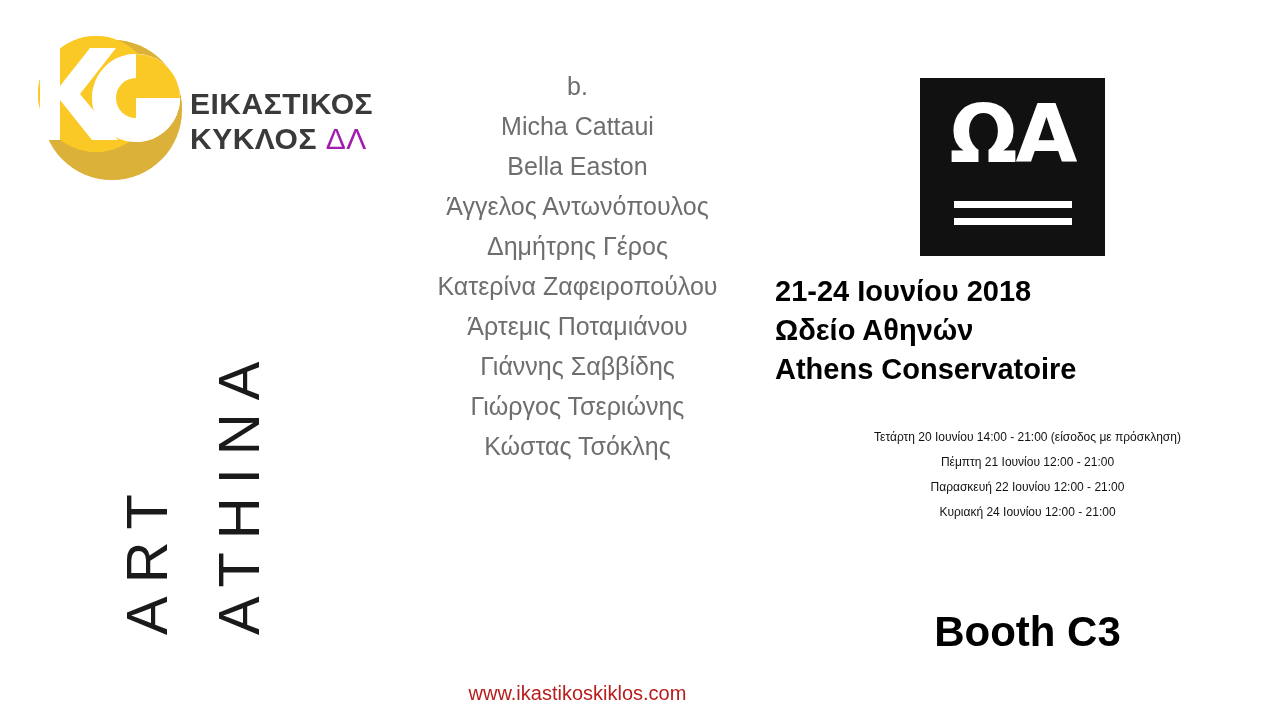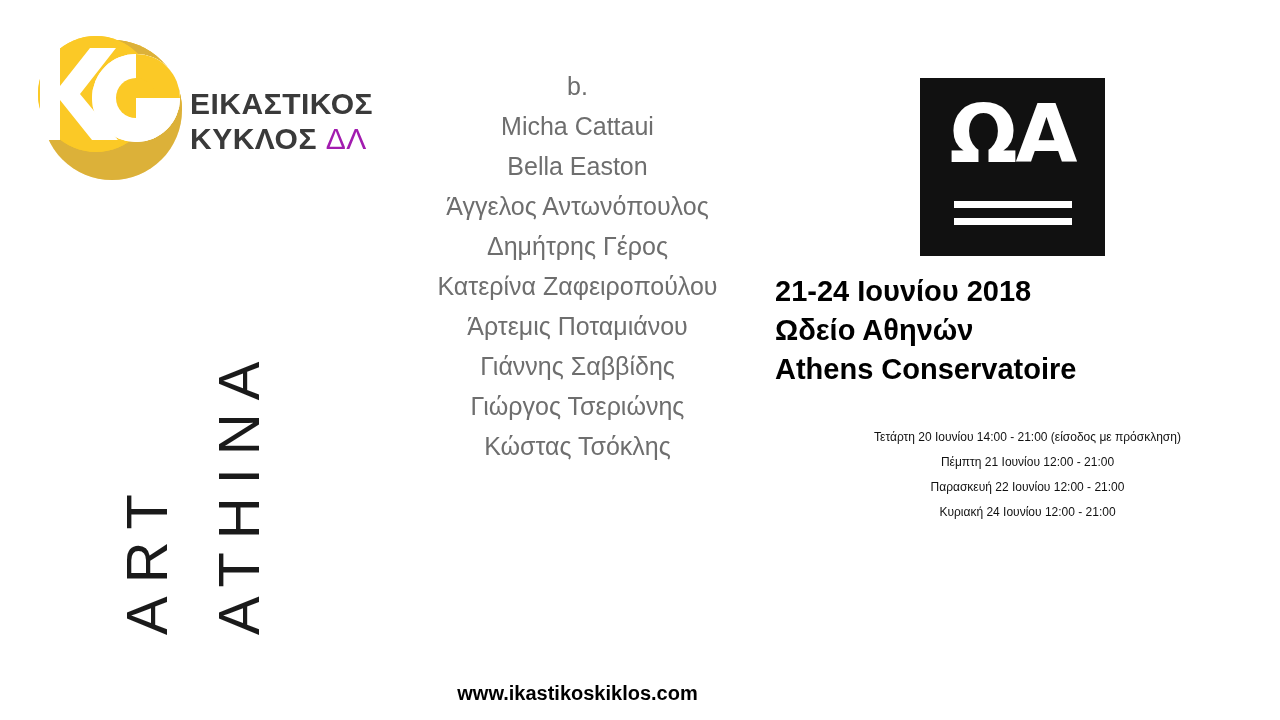--- a/index.html
+++ b/index.html
@@ -190,23 +190,23 @@
   }
 
   
   #website-footer {
     position: absolute;
     left: 380px;
     top: 682px;
     width: 395px;
     text-align: center;
     font-family: "Liberation Sans", sans-serif;
-    font-weight: 700;
+    font-weight: 400;
     font-size: 20px;
-    color: #000000;
+    color: #b91c1c;
   }
 </style>
 </head>
 <body>
 
 <div id="left-column">
 
   <div id="logo-block">
     <div id="logo-mark">
       <svg width="160" height="160" viewBox="0 0 160 160" aria-hidden="true">
@@ -267,16 +267,17 @@
     <div class="venue-line">Athens Conservatoire</div>
   </div>
 
   <div id="hours-block">
     <div class="hours-line">Τετάρτη 20 Ιουνίου 14:00 - 21:00 (είσοδος με πρόσκληση)</div>
     <div class="hours-line">Πέμπτη 21 Ιουνίου 12:00 - 21:00</div>
     <div class="hours-line">Παρασκευή 22 Ιουνίου 12:00 - 21:00</div>
     <div class="hours-line">Κυριακή 24 Ιουνίου 12:00 - 21:00</div>
   </div>
 
+  <div id="booth-label">Booth C3</div>
 
 </div>
 
 <div id="website-footer">www.ikastikoskiklos.com</div>
 
 </body></html>

